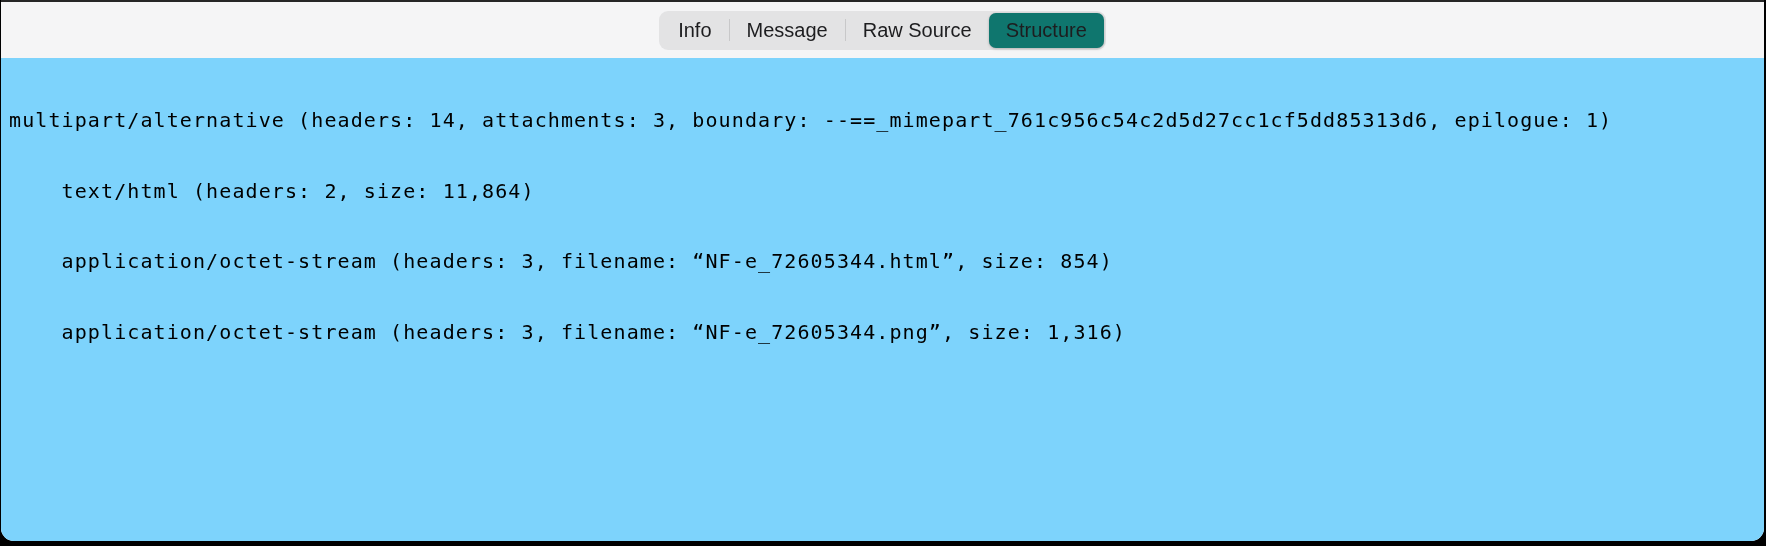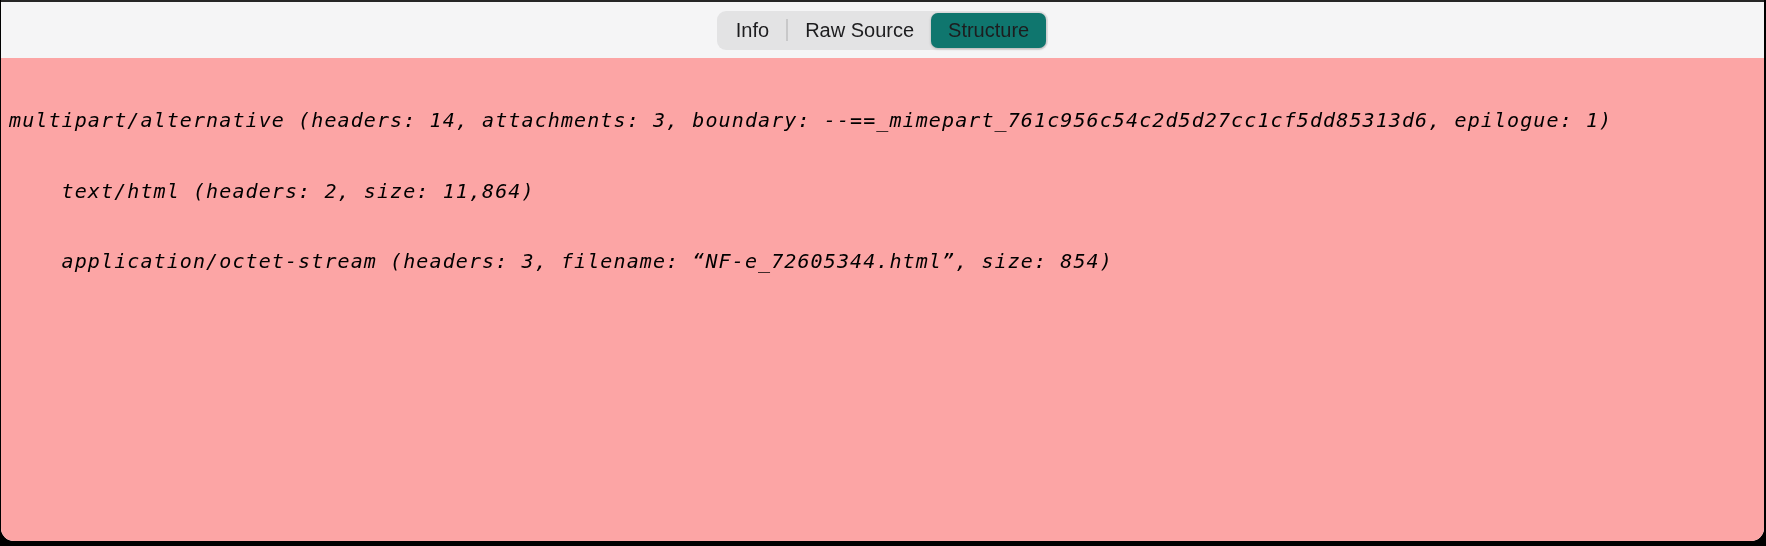--- a/index.html
+++ b/index.html
@@ -56,24 +56,23 @@
     background: #0f766e;
     box-shadow: 0 1px 3px rgba(0,0,0,0.20), 0 0 1px rgba(0,0,0,0.15);
   }
   .segment-divider {
     width: 1px;
     height: 22px;
     background: #c8c8c9;
     align-self: center;
   }
   .content {
-    background: #fca5a5;
+    background: #7dd3fc;
     height: 483px;
     overflow: hidden;
-    font-style: italic;
   }
   .mime-tree {
     font-family: "DejaVu Sans Mono", monospace;
     font-size: 20px;
     letter-spacing: 1.1px;
     line-height: 23.5px;
     color: #000000;
     white-space: pre;
     padding: 4px 0 0 8px;
   }
@@ -82,27 +81,29 @@
 <body>
 
 <div class="window">
 
   <div class="top-border"></div>
 
   <div class="toolbar">
     <div class="segmented-control">
       <div class="segment">Info</div>
       <div class="segment-divider"></div>
+      <div class="segment">Message</div>
       <div class="segment-divider"></div>
       <div class="segment">Raw Source</div>
       <div class="segment selected">Structure</div>
     </div>
   </div>
 
   <div class="content">
     <div class="mime-tree">
       <div>multipart/alternative (headers: 14, attachments: 3, boundary: --==_mimepart_761c956c54c2d5d27cc1cf5dd85313d6, epilogue: 1)</div>
       <div>    text/html (headers: 2, size: 11,864)</div>
       <div>    application/octet-stream (headers: 3, filename: “NF-e_72605344.html”, size: 854)</div>
+      <div>    application/octet-stream (headers: 3, filename: “NF-e_72605344.png”, size: 1,316)</div>
     </div>
   </div>
 
 </div>
 
 </body></html>

